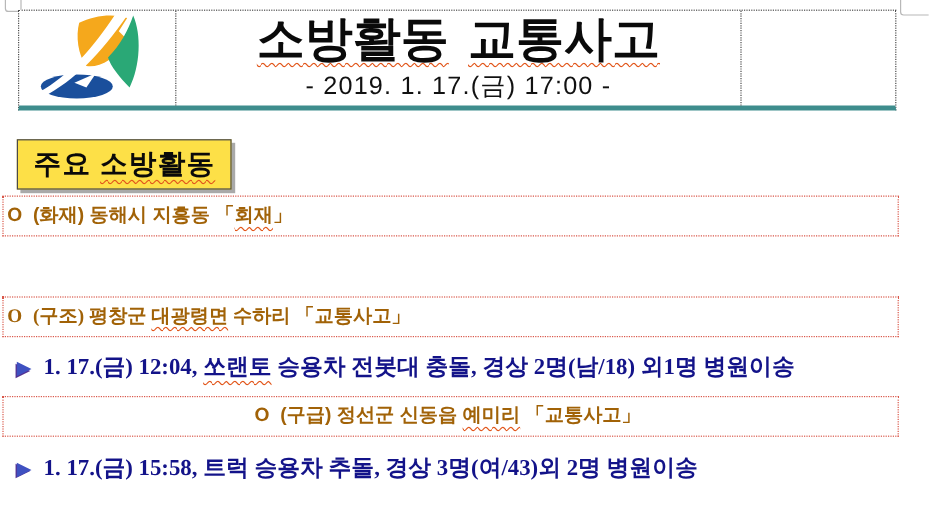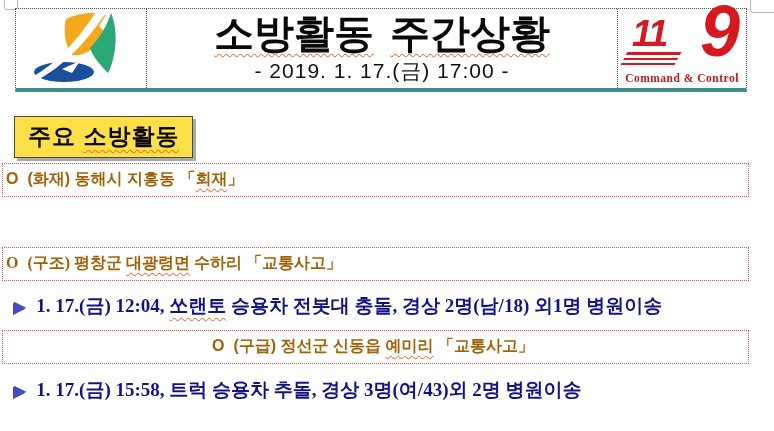--- a/index.html
+++ b/index.html
@@ -99,31 +99,23 @@
       <svg class="logo-svg" width="118" height="72" viewBox="0 0 118 72">
         <path d="M44,8 C56,2 72,0 84,4 L77,15 L86,24 C74,38 60,46 50,44 C43,35 41,19 44,8 Z" fill="#f5a81c"></path>
         <path d="M89,2 C96,18 95,44 86,62 C78,54 70,44 68,37 C78,27 85,14 89,2 Z" fill="#2aa876"></path>
         <ellipse cx="42" cy="61" rx="30" ry="10" fill="#1a4f9c"></ellipse>
         <path d="M14,70 C40,56 62,34 84,2 L74,1 C56,28 36,52 10,66 Z" fill="#ffffff"></path>
         <path d="M40,58 L58,50 L50,62 Z" fill="#ffffff"></path>
       </svg>
     </div>
     <div class="cell cell-title">
       <div class="main-title">
-        <span class="w1 wv">소방활동</span><span class="wv">주간상황</span>
+        <span class="w1 wv">소방활동</span><span class="wv">교통사고</span>
       </div>
       <div class="sub-title">- 2019. 1. 17.(금) 17:00 -</div>
-    </div>
-    <div class="cell cell-brand">
-      <div class="brand">
-        <span class="b11">11</span>
-        <span class="b9">9</span>
-        <span class="stripes"></span>
-        <div class="brand-caption">Command  &amp;  Control</div>
-      </div>
     </div>
   </div>
 
   <div class="section-label">
     <span>주요 </span><span class="wv">소방활동</span>
   </div>
 
   <div class="heading-box hb1">
     <span class="bullet">O</span><span>(화재) 동해시 지흥동 「</span><span class="wv">회재</span><span>」</span>
   </div>

